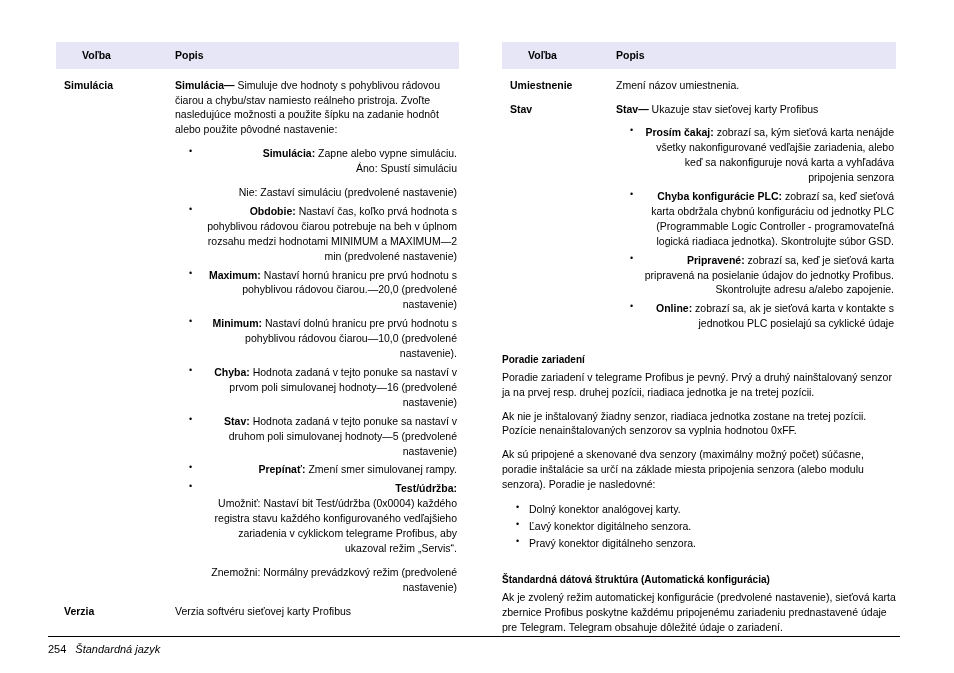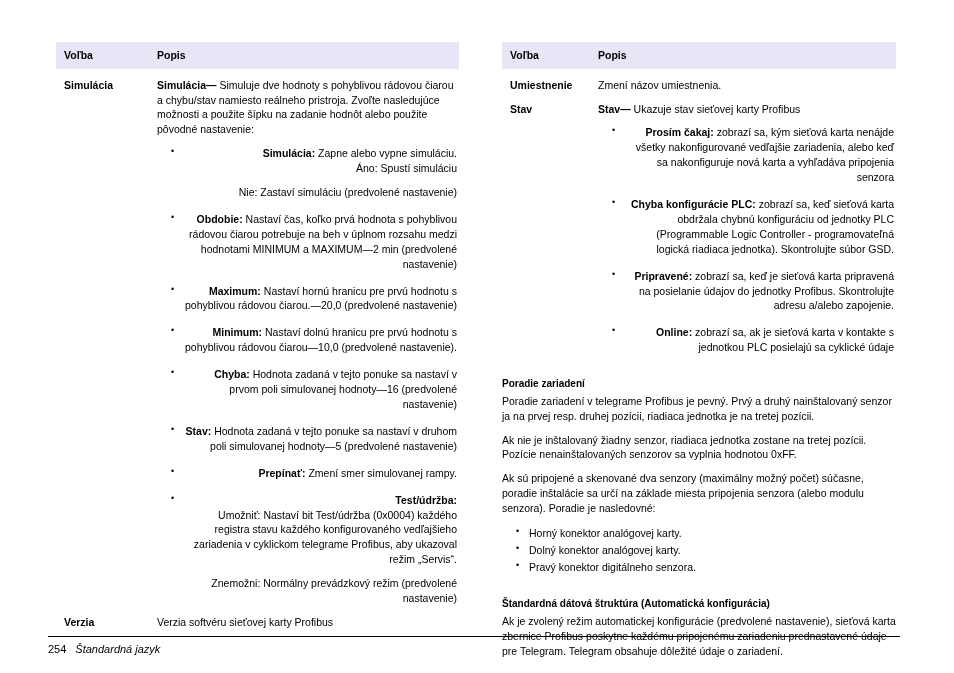--- a/index.html
+++ b/index.html
@@ -34,21 +34,21 @@
     table-layout: fixed;
   }
   .opt-table th {
     background: #e7e6f7;
     text-align: left;
     font-size: 10.5px;
     font-weight: bold;
     padding: 7px 0 7px 0;
     line-height: 1.2;
   }
-  .opt-table th.c1 { width: 85px; padding-left: 8px; }
+  .opt-table th.c1 { width: 85px; padding-left: 26px; }
   .opt-table th.c2 { padding-left: 8px; }
   .opt-table td {
     vertical-align: top;
     font-size: 10.5px;
     line-height: 1.42;
     padding: 9px 0 0 0;
   }
   .opt-table td.c1 {
     width: 85px;
     padding-left: 8px;
@@ -83,21 +83,21 @@
     padding-left: 13px;
     margin-bottom: 0;
   }
   ul.bullets > li::before {
     content: "\2022";
     position: absolute;
     left: 0;
     top: -1px;
     font-size: 9px;
   }
-  ul.bullets > li + li { margin-top: 12px; }
+  ul.bullets > li + li { margin-top: 4px; }
   .sub {
     display: block;
   }
   .sub.gap { margin-top: 9px; }
   b, .b { font-weight: bold; }
 
   
   ul.plain {
     list-style: none;
     margin: 9px 0 0 0;
@@ -255,22 +255,22 @@
 
       </tbody>
     </table>
 
     <div class="section-block">
       <h2 class="section">Poradie zariadení</h2>
       <p class="body">Poradie zariadení v telegrame Profibus je pevný. Prvý a druhý nainštalovaný senzor ja na prvej resp. druhej pozícii, riadiaca jednotka je na tretej pozícii.</p>
       <p class="body">Ak nie je inštalovaný žiadny senzor, riadiaca jednotka zostane na tretej pozícii. Pozície nenainštalovaných senzorov sa vyplnia hodnotou 0xFF.</p>
       <p class="body">Ak sú pripojené a skenované dva senzory (maximálny možný počet) súčasne, poradie inštalácie sa určí na základe miesta pripojenia senzora (alebo modulu senzora). Poradie je nasledovné:</p>
       <ul class="plain">
-        <li>Horný konektor analógovej karty.</li>
         <li>Dolný konektor analógovej karty.</li>
+        <li>Ľavý konektor digitálneho senzora.</li>
         <li>Pravý konektor digitálneho senzora.</li>
       </ul>
     </div>
 
     <div class="section-block">
       <h2 class="section">Štandardná dátová štruktúra (Automatická konfigurácia)</h2>
       <p class="body">Ak je zvolený režim automatickej konfigurácie (predvolené nastavenie), sieťová karta zbernice Profibus poskytne každému pripojenému zariadeniu prednastavené údaje pre Telegram. Telegram obsahuje dôležité údaje o zariadení.</p>
     </div>
   </div>
 

